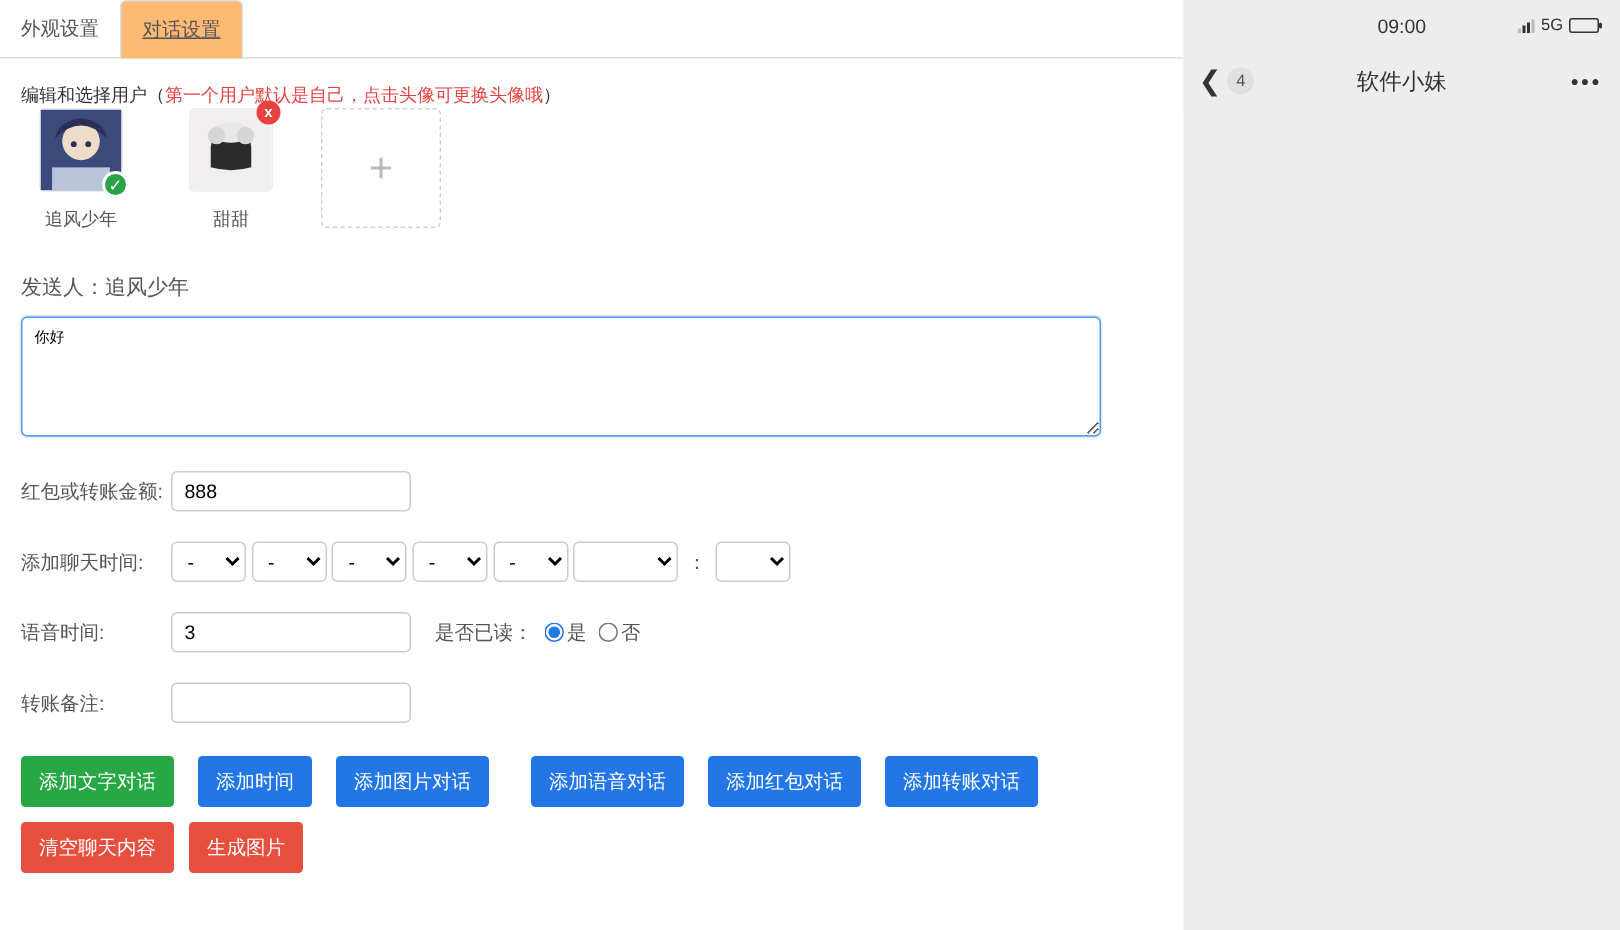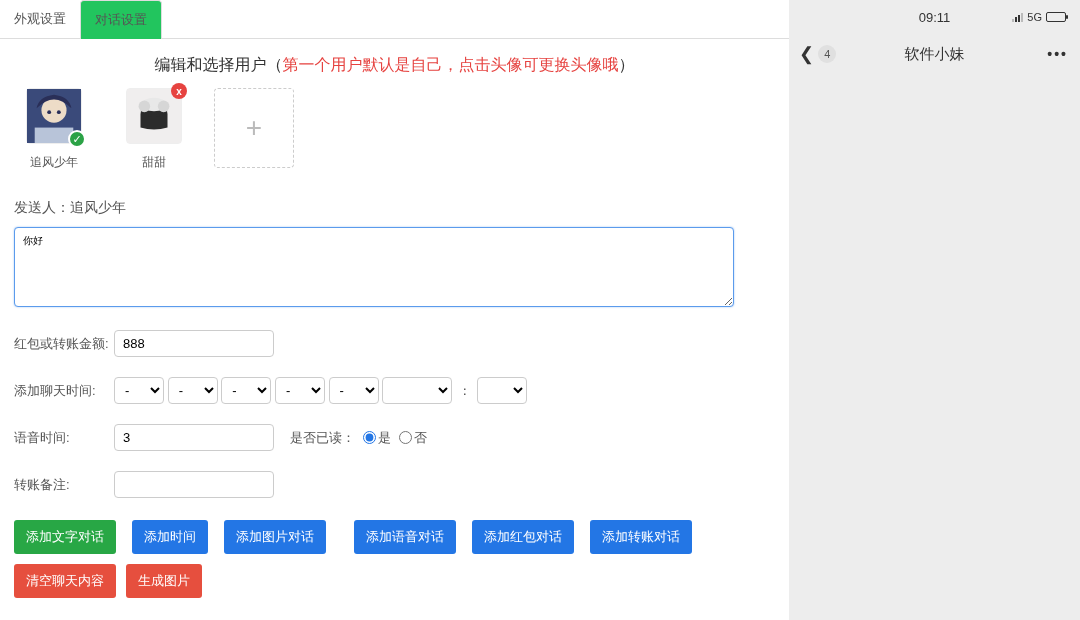--- a/index.html
+++ b/index.html
@@ -28,34 +28,33 @@
     display: flex;
     border-bottom: 1px solid #ddd;
   }
   .tab {
     padding: 10px 14px;
     font-size: 13px;
     cursor: pointer;
     color: #555;
   }
   .tab.active {
-    background: #22c55e;
+    background: #fdba74;
     border: 1px solid #ddd;
     border-bottom: none;
     margin-bottom: -1px;
     border-top-left-radius: 4px;
     border-top-right-radius: 4px;
+    text-decoration: underline;
   }
   .content {
     padding: 16px 14px 14px 14px;
   }
   .edit-line {
-    font-size: 16px;
-    margin-bottom: 12px;
-    text-align: center;
+    font-size: 12px;
   }
   .edit-line .red { color: #e64340; }
   
   .user-row {
     display: flex;
     gap: 20px;
   }
   .user-card {
     width: 80px;
     text-align: center;
@@ -359,21 +358,21 @@
     <div class="btn-row2">
       <button class="btn red">清空聊天内容</button>
       <button class="btn red">生成图片</button>
     </div>
   </div>
 </div>
 
 <div class="right-panel">
   <div class="status-bar">
     <span></span>
-    <span class="status-time">09:11</span>
+    <span class="status-time">09:00</span>
     <span class="status-right">
       <span class="signal">
           <span></span>
           <span></span>
           <span></span>
           <span></span>
         </span>
       <span>5G</span>
       <span class="battery"><span class="battery-fill"></span></span>
     </span>

